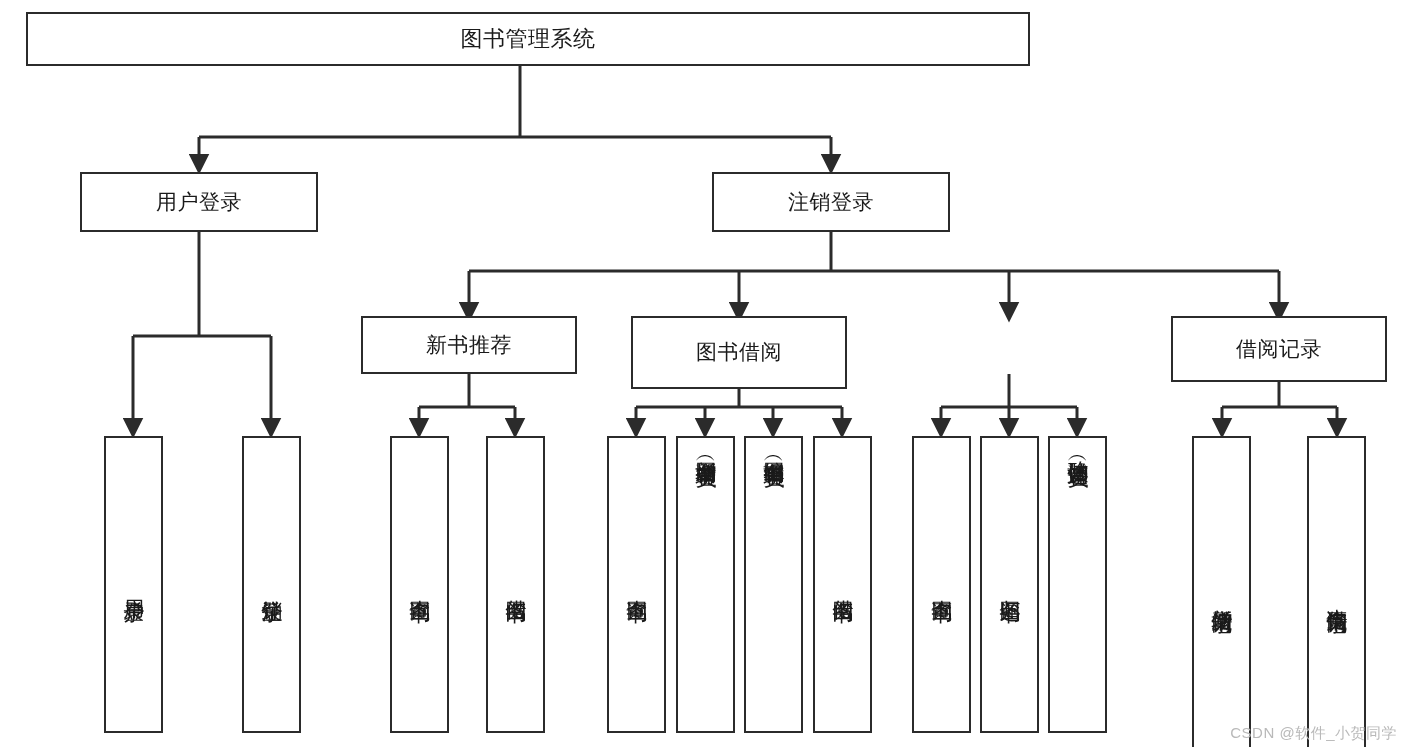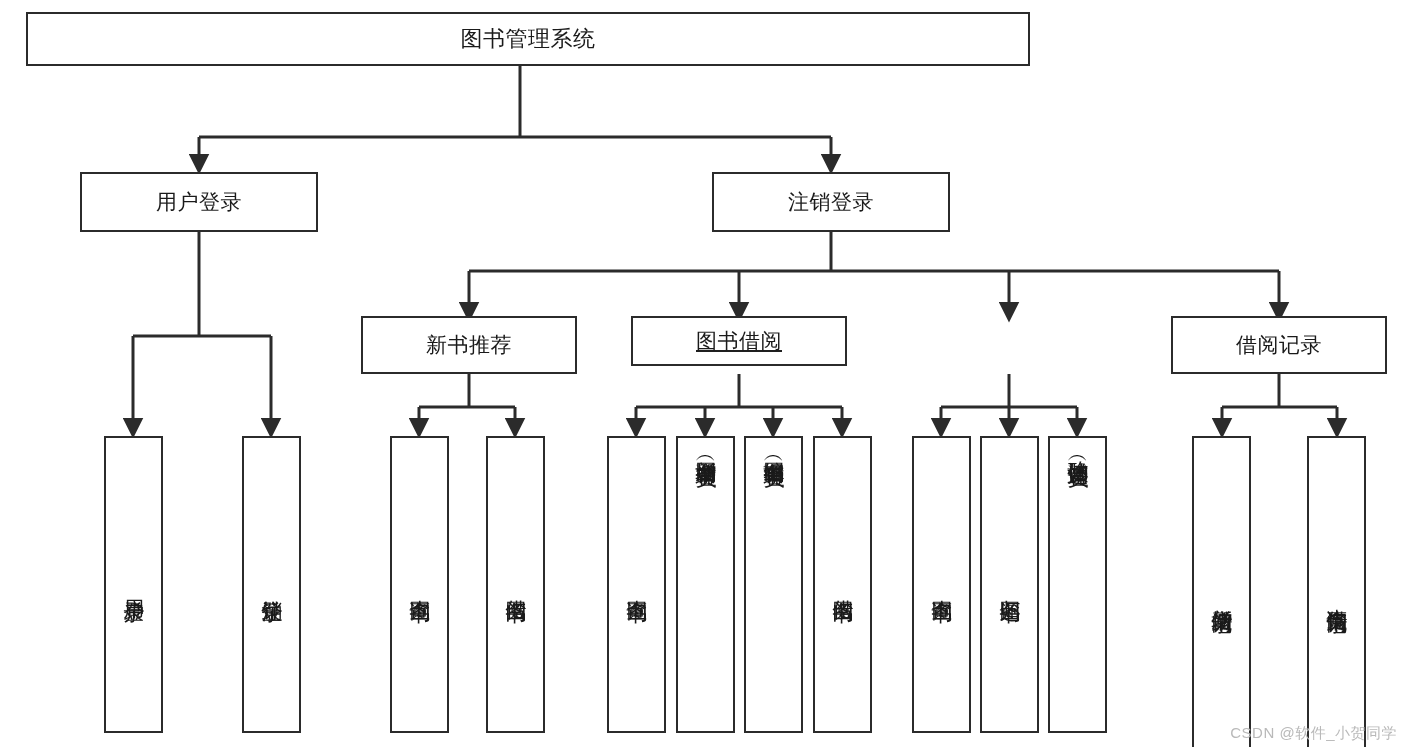--- a/index.html
+++ b/index.html
@@ -149,24 +149,24 @@
   <div class="node" style="left:80px; top:172px; width:238px; height:60px;">
     <span class="label">用户登录</span>
   </div>
   <div class="node" style="left:712px; top:172px; width:238px; height:60px;">
     <span class="label">注销登录</span>
   </div>
 
   <div class="node" style="left:361px; top:316px; width:216px; height:58px;">
     <span class="label">新书推荐</span>
   </div>
-  <div class="node" style="left:631px; top:316px; width:216px; height:50px;text-decoration:underline;">
+  <div class="node" style="left:631px; top:316px; width:216px; height:73px;">
     <span class="label">图书借阅</span>
   </div>
-  <div class="node" style="left:1171px; top:316px; width:216px; height:58px;">
+  <div class="node" style="left:1171px; top:316px; width:216px; height:66px;">
     <span class="label">借阅记录</span>
   </div>
 
   <div class="node leaf center-text" style="left:104px; top:436px; width:59px; height:297px;">
     <span class="label">用户登录</span>
   </div>
   <div class="node leaf center-text" style="left:242px; top:436px; width:59px; height:297px;">
     <span class="label">注销登录</span>
   </div>
 

